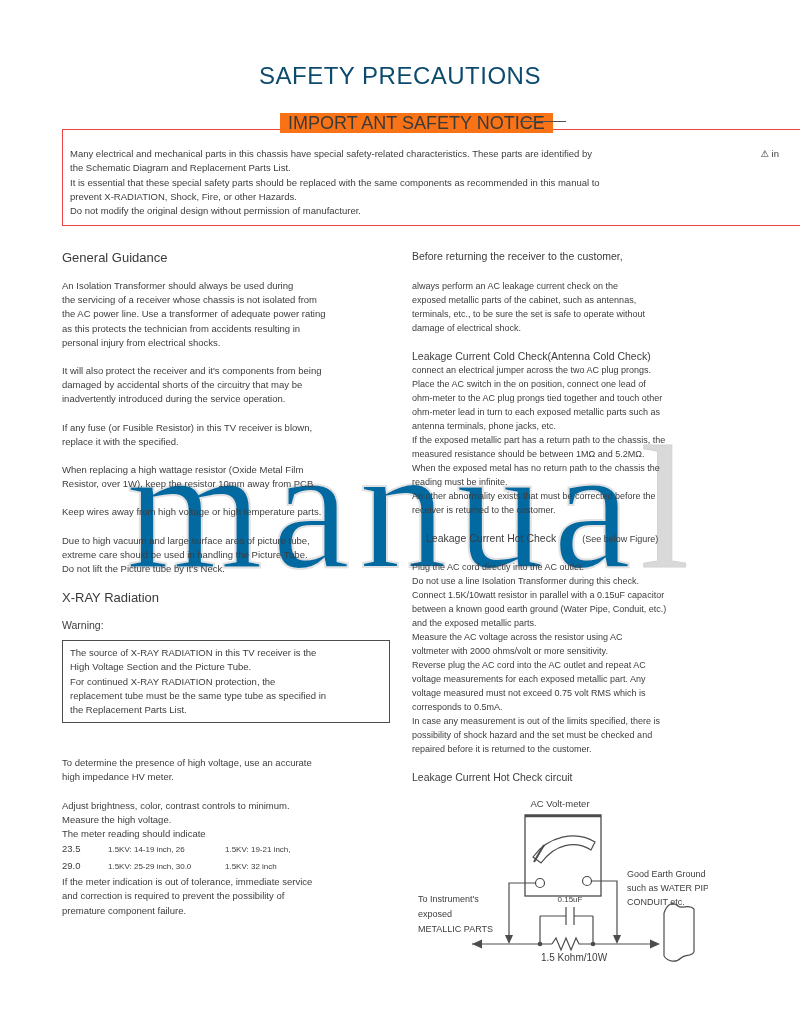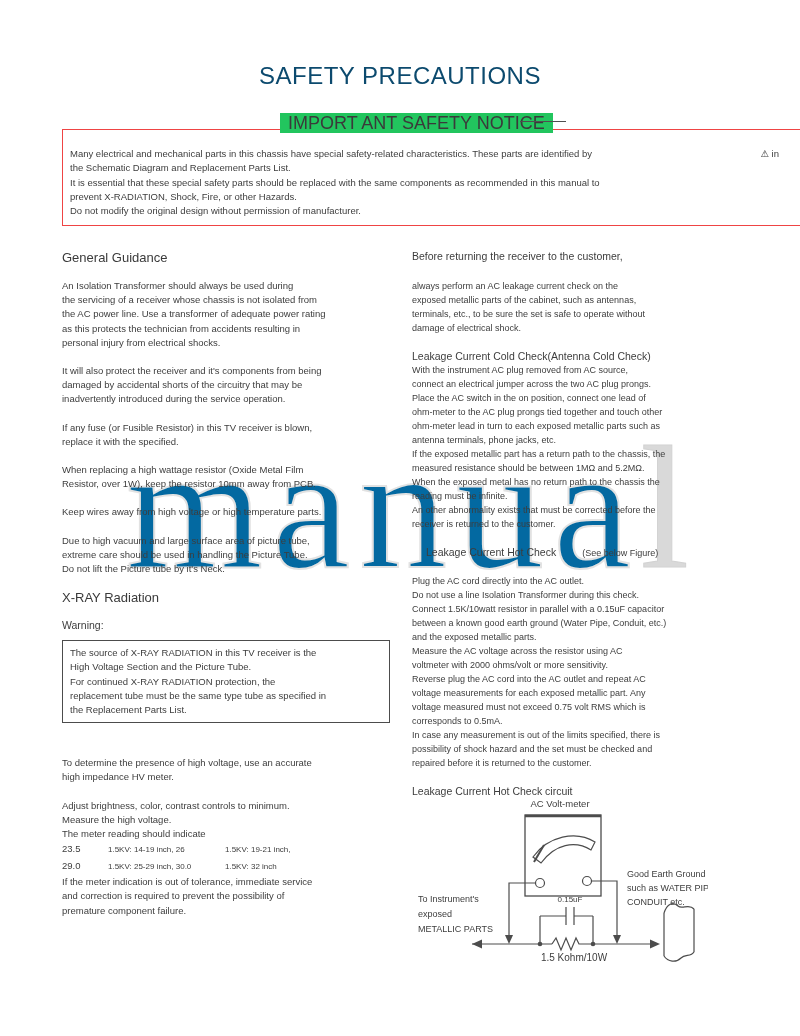--- a/index.html
+++ b/index.html
@@ -7,21 +7,21 @@
         font-family:"Liberation Sans",sans-serif;color:#3d3d3d;}
   
   #watermark{position:absolute;left:126px;top:420px;z-index:0;line-height:1;
              font-family:"Liberation Serif",serif;font-size:176px;letter-spacing:9px;white-space:nowrap;}
   .wm-outline{color:#0369a1;-webkit-text-stroke:2px #e2e2e2;}
   .wm-fill{color:#d9d9d9;-webkit-text-stroke:1px #d2d2d2;}
   
   #page-title{position:absolute;left:0;right:0;top:62px;text-align:center;z-index:2;
               font-size:24px;color:#0c4a6e;letter-spacing:0.5px;}
   #notice-title-wrap{position:absolute;left:280px;top:112px;width:220px;text-align:center;z-index:3;line-height:22px;}
-  #notice-title{background:#22c55e;padding:0 8px;font-size:18px;color:#3a3a3a;white-space:nowrap;}
+  #notice-title{background:#f97316;padding:0 8px;font-size:18px;color:#3a3a3a;white-space:nowrap;}
   #notice-dash{position:absolute;left:520px;top:121px;width:46px;height:1px;background:#4f4f4f;z-index:3;}
   
   #notice-box{position:absolute;left:62px;top:129px;width:744px;height:97px;border:1px solid #ef4444;
               z-index:2;box-sizing:border-box;padding:17px 8px 0 7px;font-size:9.5px;}
   .n-line{line-height:14.3px;white-space:nowrap;}
   .n-first{display:flex;justify-content:space-between;}
   .n-right{margin-right:18px;white-space:nowrap;}
   .warn-icon{font-family:"DejaVu Sans",sans-serif;font-size:9.5px;}
   
   .col{position:absolute;top:250px;z-index:2;}
@@ -138,21 +138,20 @@
   <div id="right-col" class="col">
       <div class="blk blk-h2big">Before returning the receiver to the customer,</div>
       <div class="blk blk-p">
         <div class="ln">always perform an AC leakage current check on the</div>
         <div class="ln">exposed metallic parts of the cabinet, such as antennas,</div>
         <div class="ln">terminals, etc., to be sure the set is safe to operate without</div>
         <div class="ln">damage of electrical shock.</div>
       </div>
       <div class="blk blk-h3">Leakage Current Cold Check(Antenna Cold Check)</div>
       <div class="blk blk-p">
-        <div class="ln">With the instrument AC plug removed from AC source,</div>
         <div class="ln">connect an electrical jumper across the two AC plug prongs.</div>
         <div class="ln">Place the AC switch in the on position, connect one lead of</div>
         <div class="ln">ohm-meter to the AC plug prongs tied together and touch other</div>
         <div class="ln">ohm-meter lead in turn to each exposed metallic parts such as</div>
         <div class="ln">antenna terminals, phone jacks, etc.</div>
         <div class="ln">If the exposed metallic part has a return path to the chassis, the</div>
         <div class="ln">measured resistance should be between 1MΩ and 5.2MΩ.</div>
         <div class="ln">When the exposed metal has no return path to the chassis the</div>
         <div class="ln">reading must be infinite.</div>
         <div class="ln">An other abnormality exists that must be corrected before the</div>

